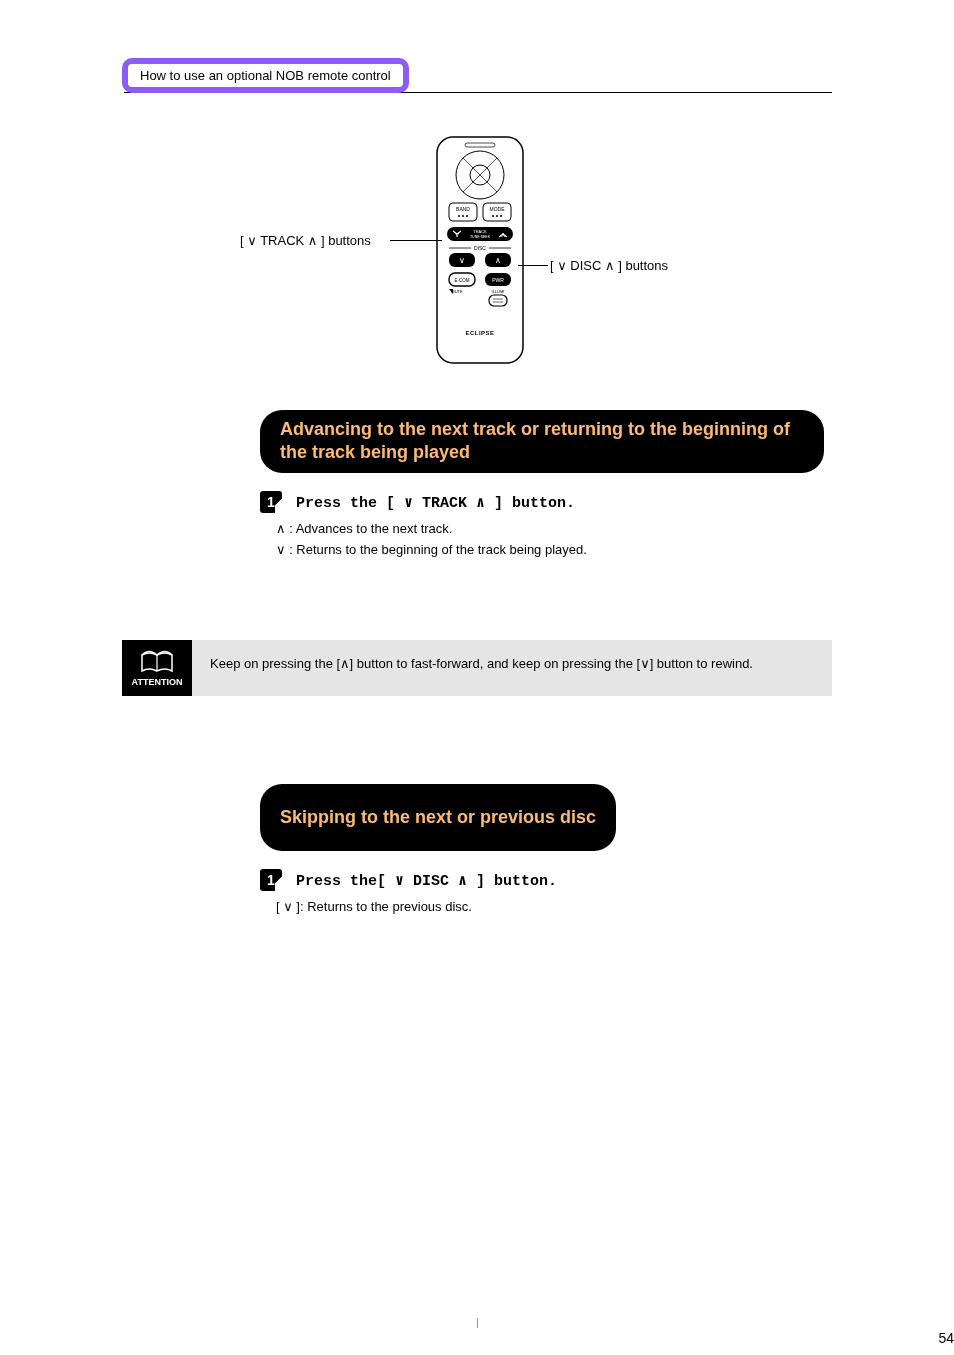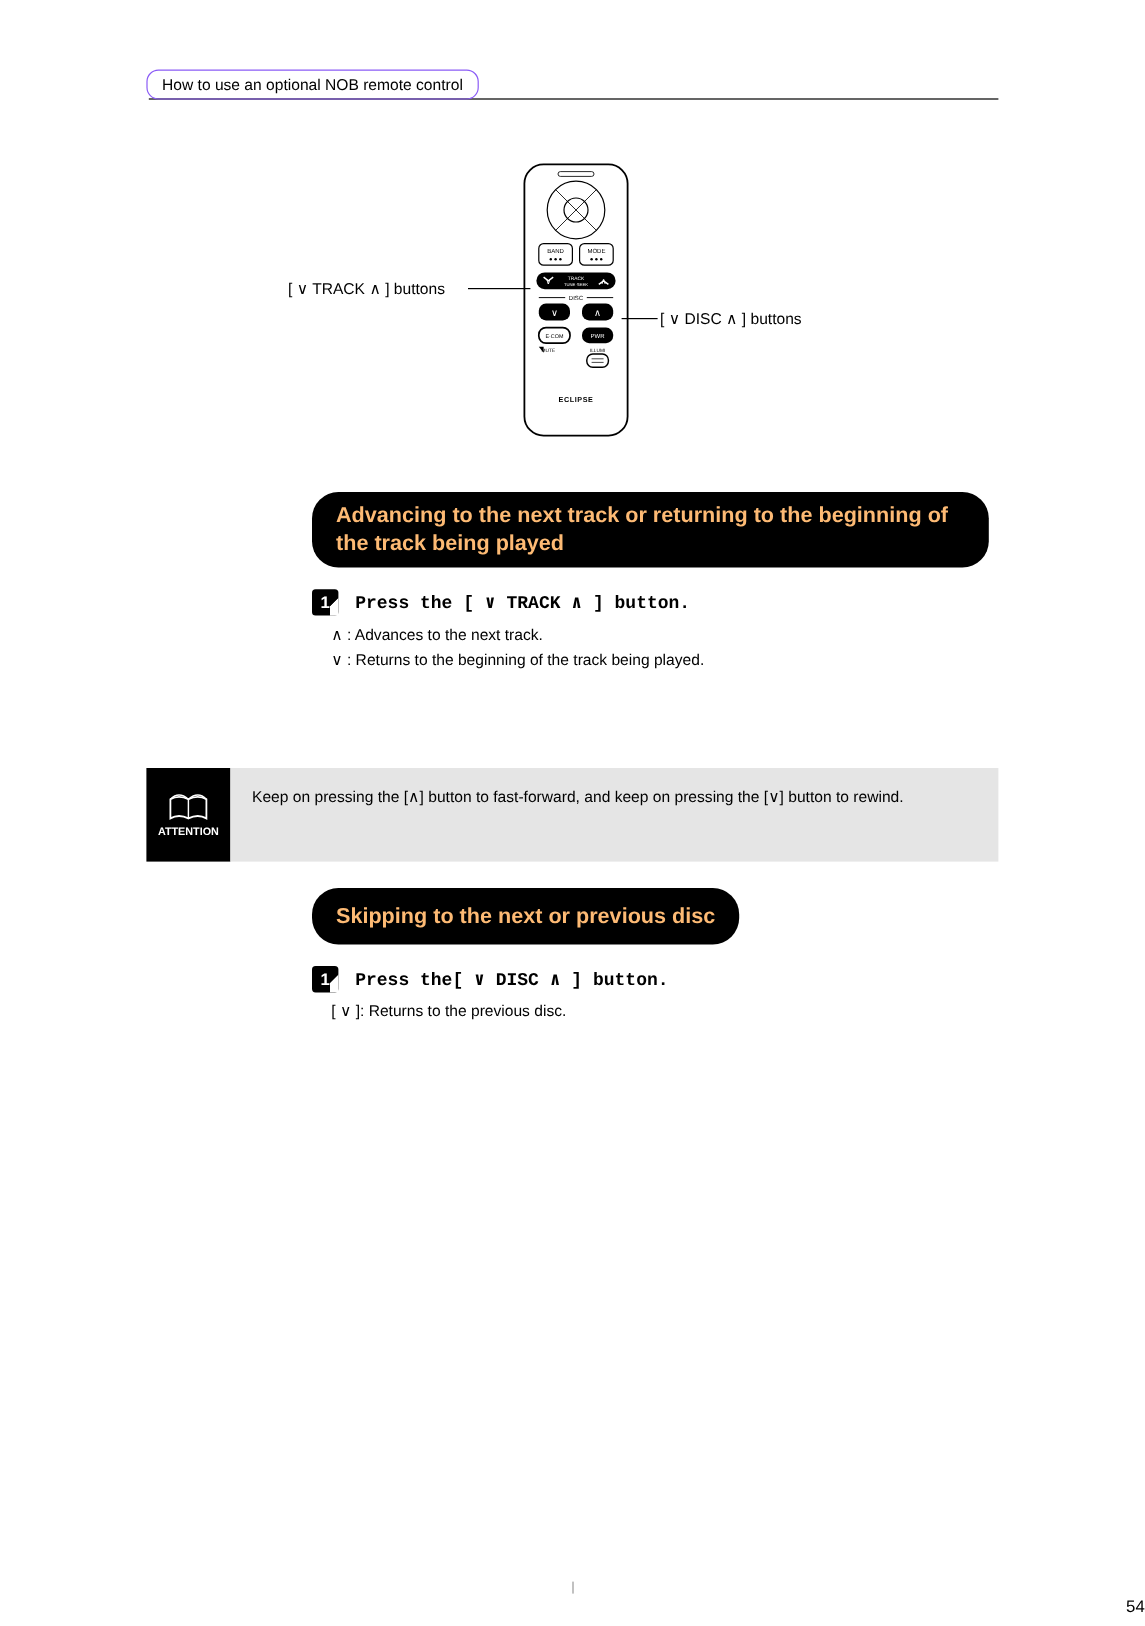--- a/index.html
+++ b/index.html
@@ -12,21 +12,21 @@
     height: 1355px;
     position: relative;
   }
   .breadcrumb-wrap {
     position: absolute;
     top: 58px;
     left: 122px;
     right: 122px;
   }
   .breadcrumb {
-    border: 1px solid #8b5cf6;
+    border: 6px solid #8b5cf6;
     border-radius: 10px;
     display: inline-block;
     padding: 4px 12px;
     font-size: 13px;
   }
   .breadcrumb-line {
     border-bottom: 1px solid #000;
     margin-top: -1px;
     margin-left: 2px;
   }
@@ -72,21 +72,21 @@
 
   .pill {
     background: #000;
     color: #fdba74;
     border-radius: 22px;
     padding: 8px 20px;
     font-size: 18px;
     font-weight: bold;
     line-height: 1.3;
   }
-  .pill.small { display: inline-block; padding: 12px 20px; }
+  .pill.small { display: inline-block; padding: 22px 20px; margin-top: 44px; }
 
   .section1 {
     position: absolute;
     top: 410px;
     left: 260px;
     right: 130px;
   }
 
   .step-row {
     display: flex;
@@ -137,21 +137,21 @@
   .attention-icon {
     background: #000;
     color: #fff;
     width: 70px;
     display: flex;
     flex-direction: column;
     align-items: center;
     justify-content: center;
     font-size: 9px;
     font-weight: bold;
-    padding: 20px 0;
+    padding: 9px 0;
   }
   .attention-body {
     background: #e5e5e5;
     flex: 1;
     padding: 14px 18px;
     font-size: 13px;
     line-height: 1.5;
   }
 
   .section2 {

